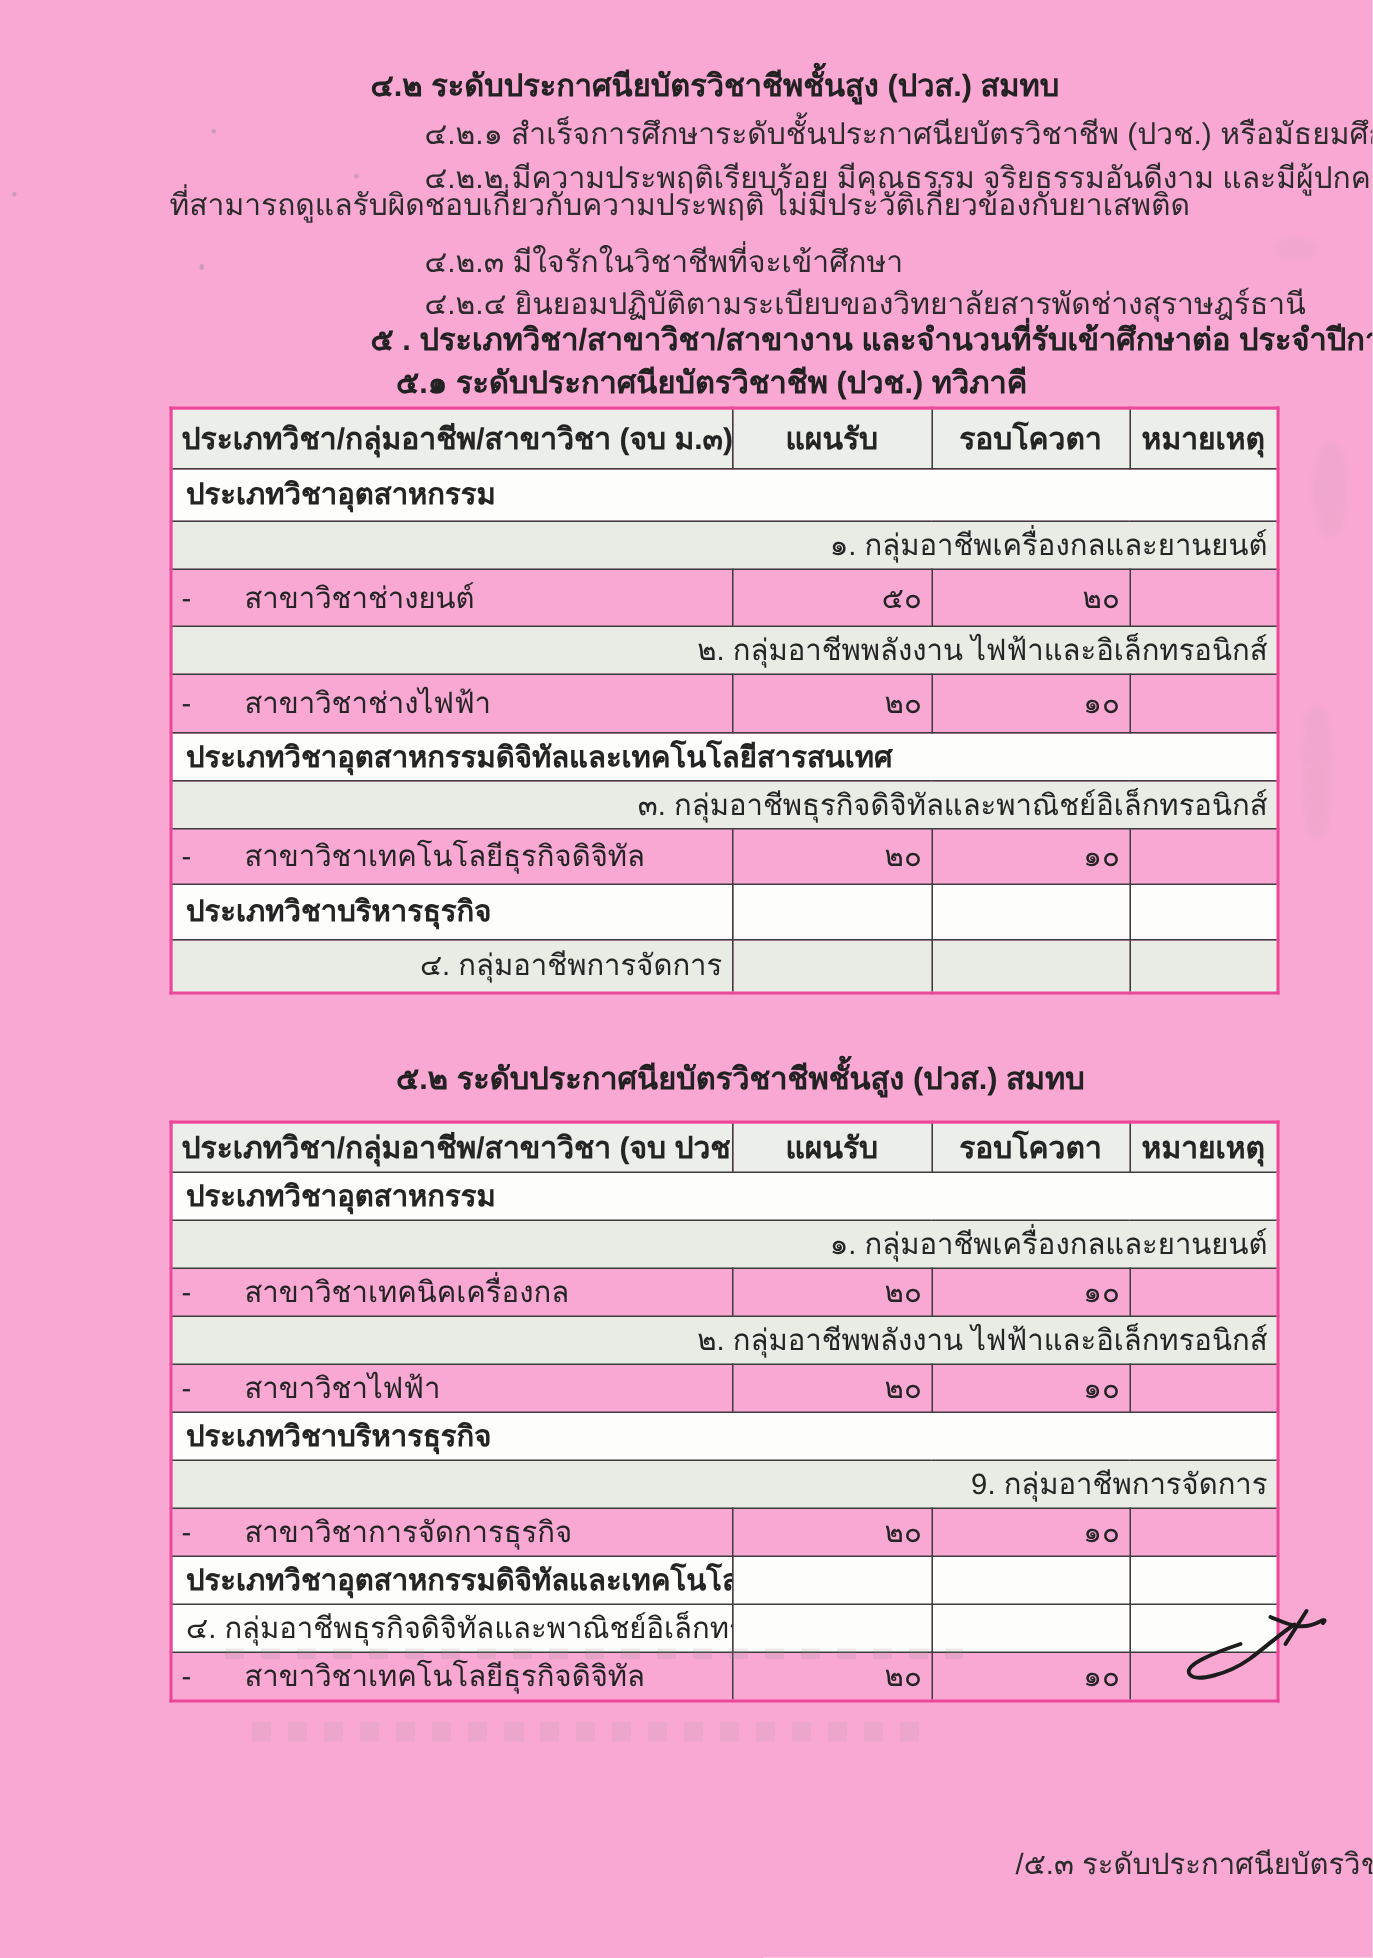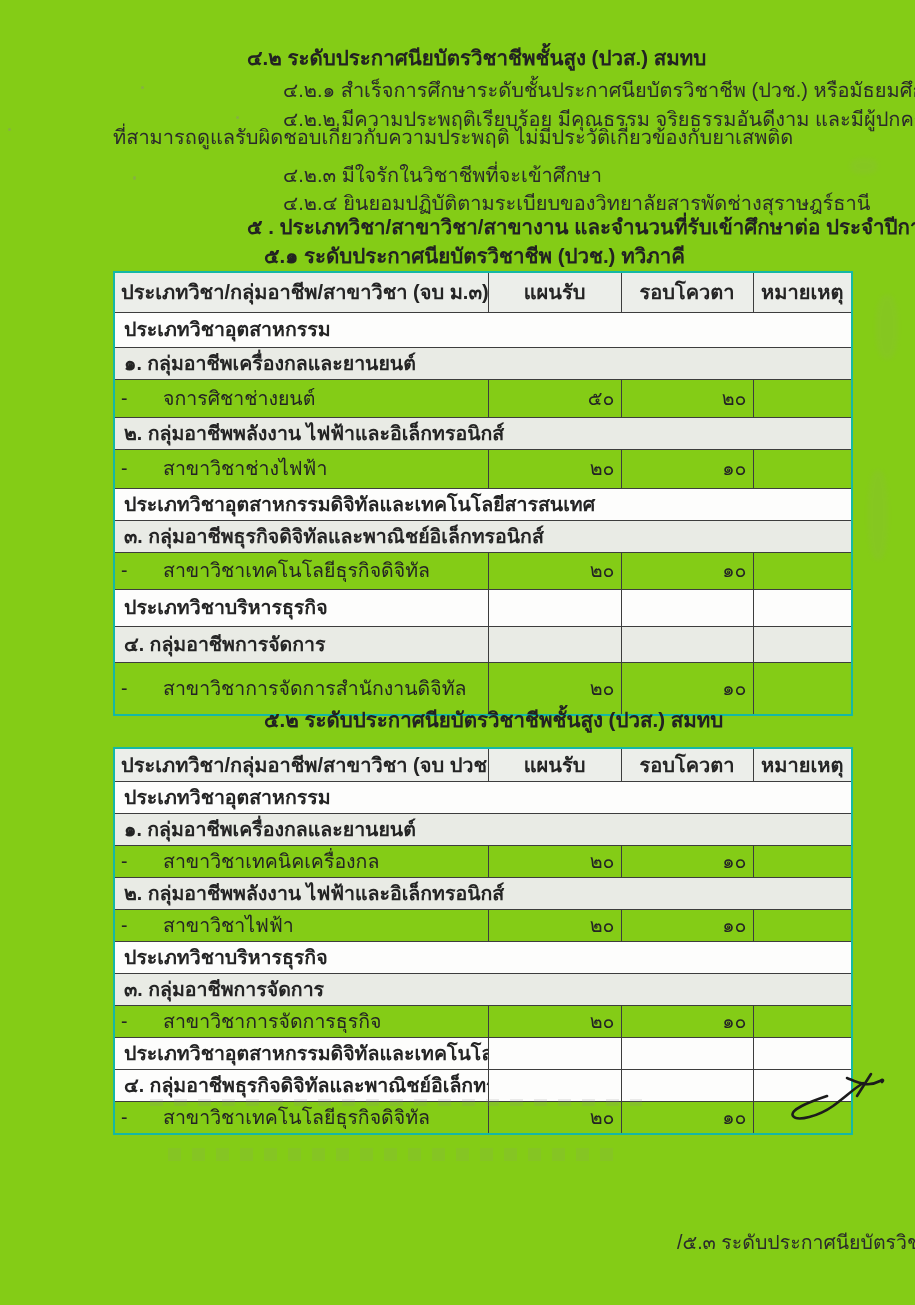--- a/index.html
+++ b/index.html
@@ -3,40 +3,40 @@
 <meta charset="utf-8">
 <style>
   html,body{margin:0;padding:0;}
   body{
     width:915px;height:1305px;
     background:#fbfbf9;
     font-family:"Liberation Sans","DejaVu Sans",sans-serif;
   }
   .page{
     position:relative;width:915px;height:1305px;overflow:hidden;
-    background:#84cc16;color:#262626;
+    background:#f9a8d4;color:#262626;
   }
   .abs{position:absolute;white-space:nowrap;}
   .txt{font-size:20px;line-height:26px;color:#2b2b2b;}
   .head{font-size:20.5px;line-height:27px;font-weight:bold;color:#222;}
 
   table.doc{
     border-collapse:collapse;table-layout:fixed;width:740px;
-    border:2px solid #14b8a6;
+    border:2px solid #ec4899;
   }
   table.doc th, table.doc td{
     border:1.6px solid #3d3d3d;
     font-size:19.5px;color:#242424;
     padding:0 6px;vertical-align:middle;overflow:hidden;
   }
   table.doc th{
     text-align:center;font-weight:bold;background:#eceeea;font-size:20px;
   }
   tr.row-section td{font-weight:bold;padding-left:9px;background:#fdfdfc;}
-  tr.row-group td{font-weight:bold;padding-left:9px;background:#e9ebe5;}
+  tr.row-group td{font-weight:normal;padding-left:9px;background:#e9ebe5;text-align:right;}
   tr.row-group.noshade td{background:#fdfdfc;}
   td.cell-major{padding-left:34px;font-weight:normal;}
   td.cell-major .dash{display:inline-block;width:42px;}
   td.cell-num{text-align:right;font-weight:normal;}
 
   .footer-note{font-size:19.5px;color:#2b2b2b;}
 
   .speck{position:absolute;background:#8a8a88;border-radius:50%;opacity:.38;}
   .smudge{position:absolute;background:#9a9a94;filter:blur(2px);opacity:.08;border-radius:40%;}
   .ghost-line{
@@ -84,21 +84,21 @@
         </tr>
       </thead>
       <tbody>
         <tr class="row-section" style="height: 35px;">
           <td colspan="4">ประเภทวิชาอุตสาหกรรม</td>
         </tr>
         <tr class="row-group" style="height: 29px;">
           <td colspan="4">๑. กลุ่มอาชีพเครื่องกลและยานยนต์</td>
         </tr>
         <tr class="row-major" style="height: 38px;">
-          <td class="cell-major"><span class="dash">-</span><span>จการศิชาช่างยนต์</span></td>
+          <td class="cell-major"><span class="dash">-</span><span>สาขาวิชาช่างยนต์</span></td>
           <td class="cell-num">๕๐</td>
           <td class="cell-num">๒๐</td>
           <td class="cell-num"></td>
         </tr>
         <tr class="row-group" style="height: 30px;">
           <td colspan="4">๒. กลุ่มอาชีพพลังงาน ไฟฟ้าและอิเล็กทรอนิกส์</td>
         </tr>
         <tr class="row-major" style="height: 39px;">
           <td class="cell-major"><span class="dash">-</span><span>สาขาวิชาช่างไฟฟ้า</span></td>
           <td class="cell-num">๒๐</td>
@@ -121,26 +121,20 @@
           <td>ประเภทวิชาบริหารธุรกิจ</td>
           <td></td>
           <td></td>
           <td></td>
         </tr>
         <tr class="row-group" style="height: 36px;">
           <td>๔. กลุ่มอาชีพการจัดการ</td>
           <td></td>
           <td></td>
           <td></td>
-        </tr>
-        <tr class="row-major" style="height: 53px;">
-          <td class="cell-major"><span class="dash">-</span><span>สาขาวิชาการจัดการสำนักงานดิจิทัล</span></td>
-          <td class="cell-num">๒๐</td>
-          <td class="cell-num">๑๐</td>
-          <td class="cell-num"></td>
         </tr>
       </tbody>
     </table>
 
   <div class="abs head" style="left:264px;top:706px;">๕.๒ ระดับประกาศนียบัตรวิชาชีพชั้นสูง (ปวส.) สมทบ</div>
 
   <table class="doc abs" style="left:113px;top:747px;">
       <colgroup>
         <col style="width: 374px;">
         <col style="width: 133px;">
@@ -174,21 +168,21 @@
         <tr class="row-major" style="height: 30px;">
           <td class="cell-major"><span class="dash">-</span><span>สาขาวิชาไฟฟ้า</span></td>
           <td class="cell-num">๒๐</td>
           <td class="cell-num">๑๐</td>
           <td class="cell-num"></td>
         </tr>
         <tr class="row-section" style="height: 32px;">
           <td colspan="4">ประเภทวิชาบริหารธุรกิจ</td>
         </tr>
         <tr class="row-group" style="height: 28px;">
-          <td colspan="4">๓. กลุ่มอาชีพการจัดการ</td>
+          <td colspan="4">9. กลุ่มอาชีพการจัดการ</td>
         </tr>
         <tr class="row-major" style="height: 27px; margin-top: 28px;">
           <td class="cell-major"><span class="dash">-</span><span>สาขาวิชาการจัดการธุรกิจ</span></td>
           <td class="cell-num">๒๐</td>
           <td class="cell-num">๑๐</td>
           <td class="cell-num"></td>
         </tr>
         <tr class="row-section" style="height: 25px;">
           <td>ประเภทวิชาอุตสาหกรรมดิจิทัลและเทคโนโลยีสารสนเทศ</td>
           <td></td>

